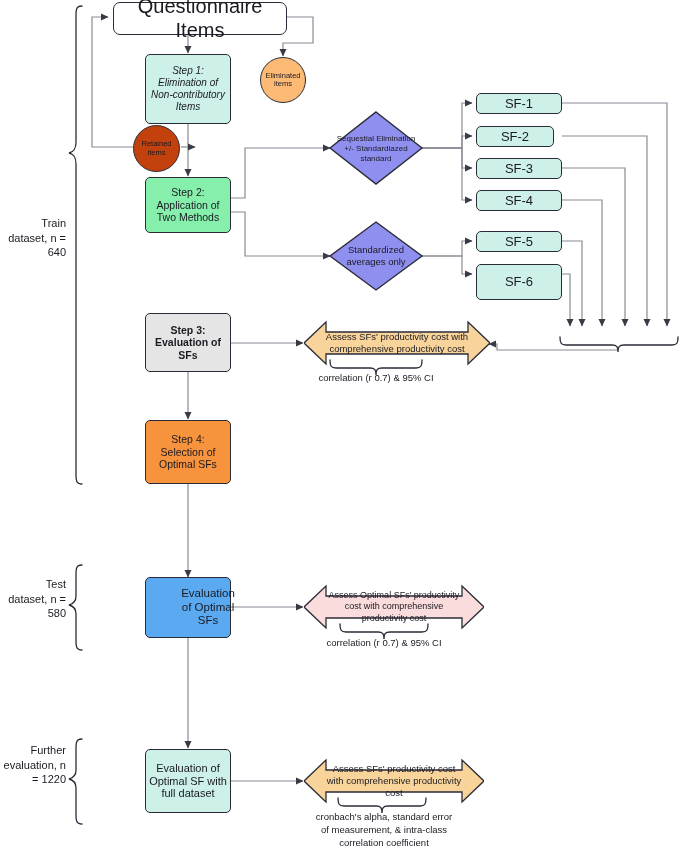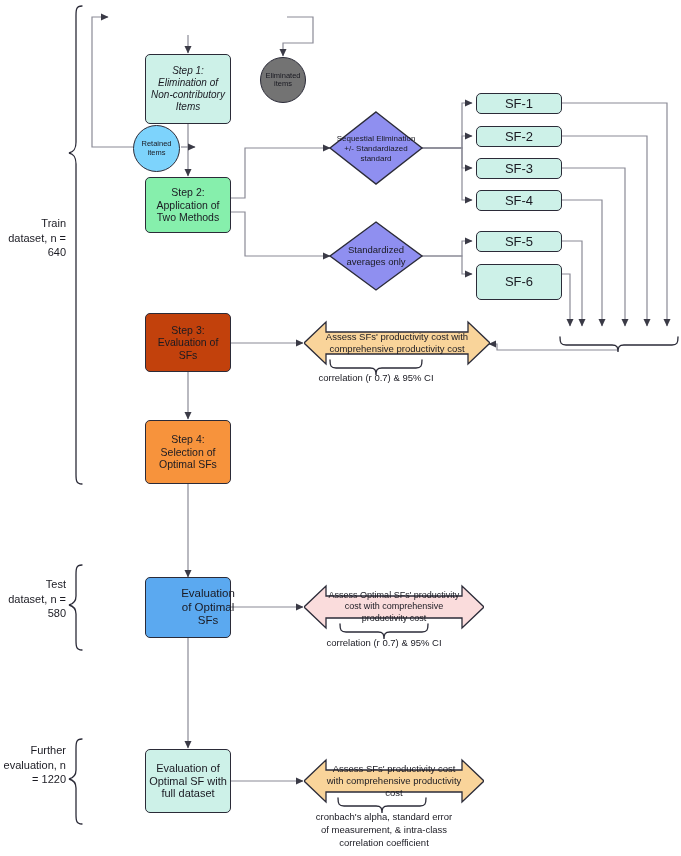--- a/index.html
+++ b/index.html
@@ -7,28 +7,28 @@
        font-family:"Liberation Sans","DejaVu Sans",sans-serif;color:#1a1a22;}
   #canvas{position:absolute;left:0;top:0;width:681px;height:856px;}
   svg.layer{position:absolute;left:0;top:0;width:681px;height:856px;overflow:visible;}
   .node{position:absolute;box-sizing:border-box;display:flex;align-items:center;
         justify-content:center;text-align:center;border:1.4px solid #2b2b38;
         border-radius:5px;line-height:1.18;}
   .node span{display:block;padding:0 3px;}
   .title-box{border-radius:7px;background:#ffffff;font-size:20px;}
   .teal{background:#cdf1e8;}
   .yellow{background:#86efac;}
-  .pink{background:#c2410c;}
+  .pink{background:#e5e5e5;font-weight:bold;}
   .orange{background:#f7933c;}
   .blue{background:#5ba9f0;}
   .circle{position:absolute;box-sizing:border-box;border:1.4px solid #2b2b38;
           border-radius:50%;display:flex;align-items:center;justify-content:center;
           text-align:center;line-height:1.12;font-size:7.5px;}
-  .circ-teal{background:#7dd3fc;}
-  .circ-blue{background:#737373;}
+  .circ-teal{background:#c2410c;}
+  .circ-blue{background:#fdba74;}
   .banner{position:absolute;display:flex;align-items:center;justify-content:center;
           text-align:center;line-height:1.25;}
   .banner .btxt{position:relative;z-index:2;width:78%;}
   .banner svg{position:absolute;left:0;top:0;}
   .sidelbl{position:absolute;text-align:right;font-size:11px;line-height:1.32;}
   .cap{position:absolute;text-align:center;font-size:9.5px;line-height:1.35;}
   .sf{font-size:13px;}
 </style>
 </head>
 <body>
@@ -98,20 +98,23 @@
       <path d="M330,360 C330,366 331,368 336,368 L370,368 C375,368 376,370 376,375 C376,370 377,368 382,368 L416,368 C421,368 422,366 422,360"></path>
 
       <path d="M340,624 C340,630 341,632 346,632 L378,632 C383,632 384,634 384,639 C384,634 385,632 390,632 L422,632 C427,632 428,630 428,624"></path>
 
       <path d="M338,798 C338,804 339,806 344,806 L376,806 C381,806 382,808 382,813 C382,808 383,806 388,806 L420,806 C425,806 426,804 426,798"></path>
 
       <path d="M560,337 C560,343 561,345 566,345 L612,345 C617,345 618,347 618,352 C618,347 619,345 624,345 L672,345 C677,345 678,343 678,337"></path>
     </g>
   </svg>
 
+  <div class="node title-box" style="left:113px;top:2px;width:174px;height:33px;">
+    <span>Questionnaire Items</span>
+  </div>
 
   <div class="circle circ-blue" style="left:260px;top:57px;width:46px;height:46px;">
     <span>Eliminated items</span>
   </div>
   <div class="circle circ-teal" style="left:133px;top:125px;width:47px;height:47px;">
     <span>Retained items</span>
   </div>
 
   <div class="node teal" style="left:145px;top:54px;width:86px;height:70px;font-size:10px;font-style:italic;">
     <span>Step 1: Elimination of Non-contributory Items</span>
@@ -141,21 +144,21 @@
     <span>Sequestial Elimination +/- Standardiazed standard</span>
   </div>
   <div style="position:absolute;left:336px;top:238px;width:80px;height:36px;display:flex;
               align-items:center;justify-content:center;text-align:center;font-size:9.5px;line-height:1.25;">
     <span>Standardized averages only</span>
   </div>
 
   <div class="node teal sf" style="left:476px;top:93px;width:86px;height:21px;">
     <span>SF-1</span>
   </div>
-  <div class="node teal sf" style="left:476px;top:126px;width:86px;height:21px;">
+  <div class="node teal sf" style="left:476px;top:126px;width:78px;height:21px;">
     <span>SF-2</span>
   </div>
   <div class="node teal sf" style="left:476px;top:158px;width:86px;height:21px;">
     <span>SF-3</span>
   </div>
   <div class="node teal sf" style="left:476px;top:190px;width:86px;height:21px;">
     <span>SF-4</span>
   </div>
   <div class="node teal sf" style="left:476px;top:231px;width:86px;height:21px;">
     <span>SF-5</span>

